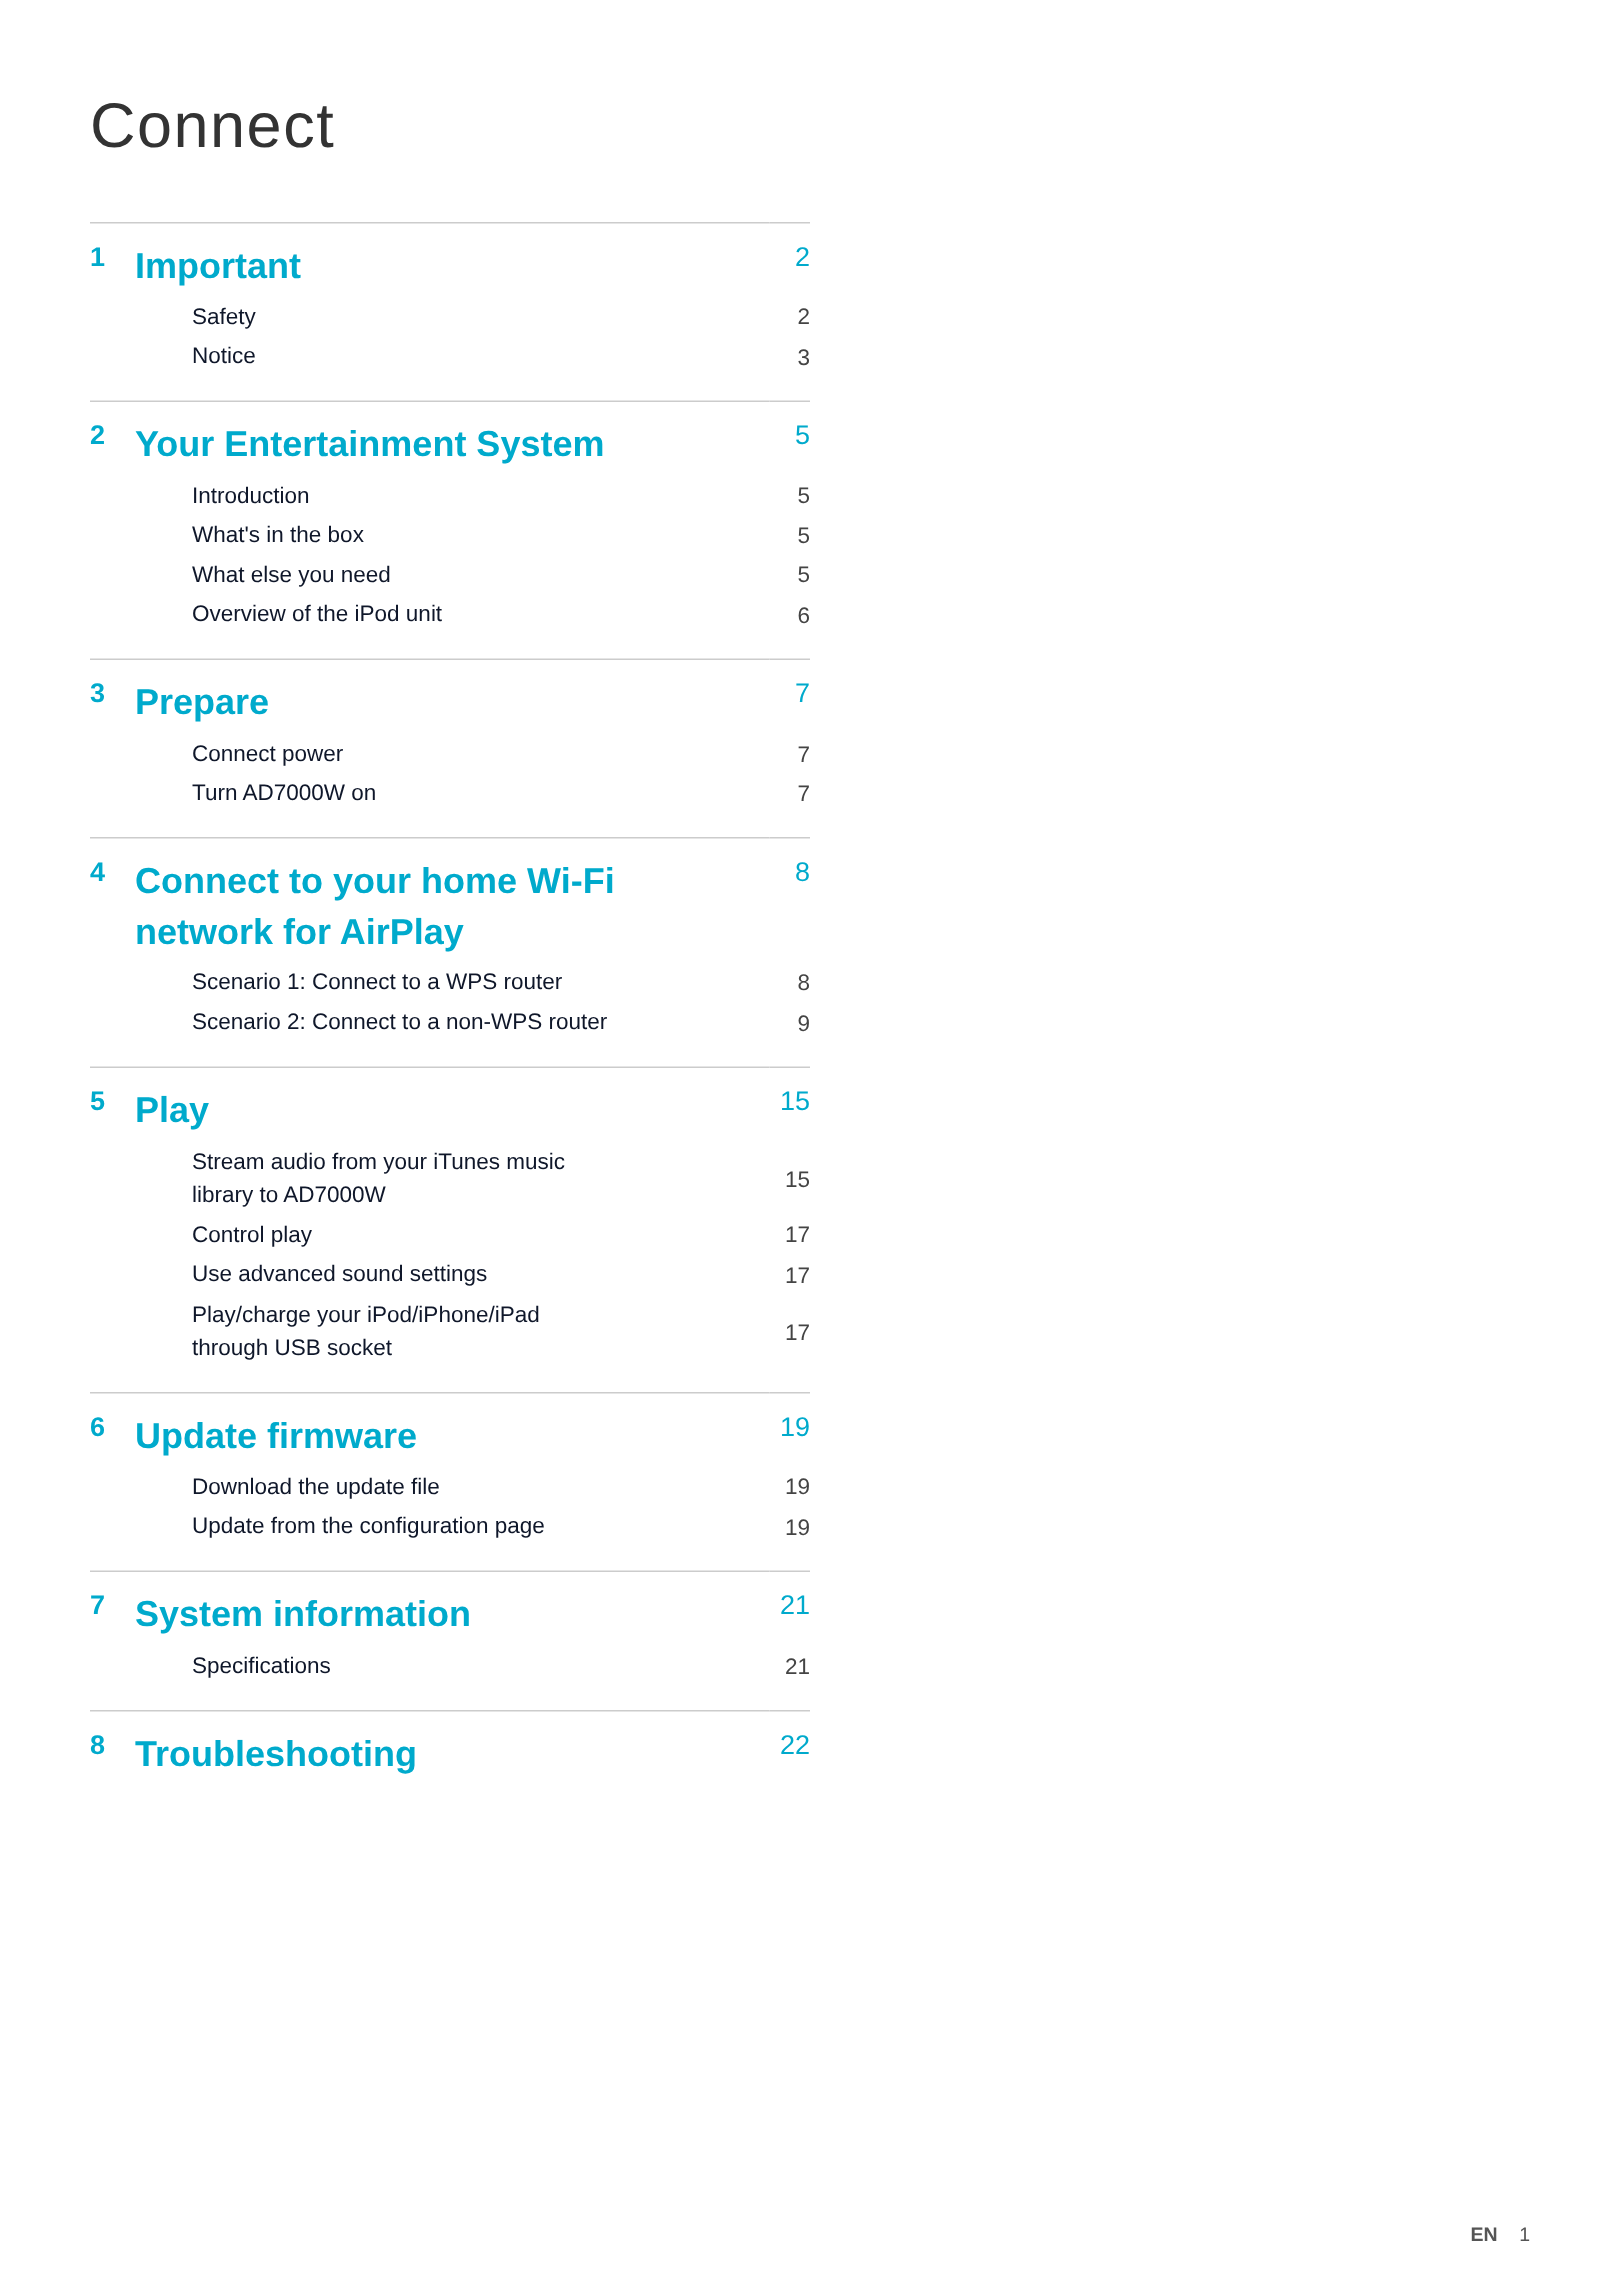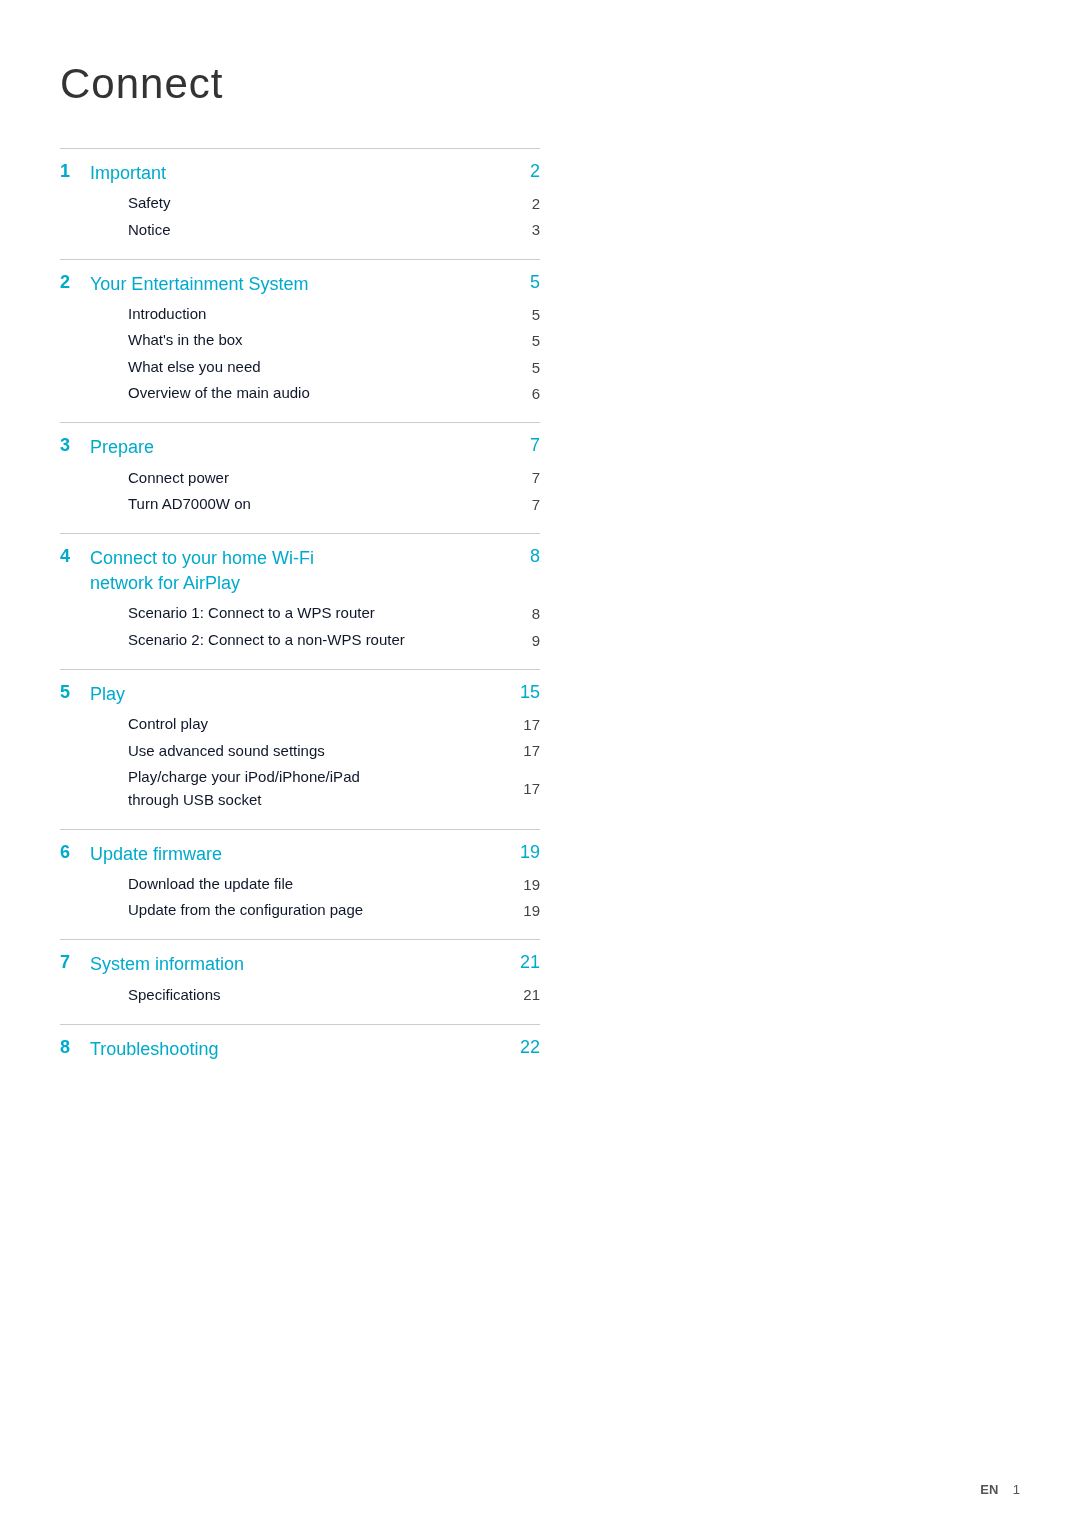--- a/index.html
+++ b/index.html
@@ -95,23 +95,23 @@
       right: 60px;
       font-size: 13px;
       color: #555555;
     }
 
     .footer-lang {
       font-weight: bold;
     }
 
     .multi-line-title {
-      font-size: 18px;
+      font-size: 24px;
       color: #00aacc;
-      font-weight: normal;
+      font-weight: bold;
       line-height: 1.4;
     }
   </style>
 </head>
 <body>
 
 <div class="page">
   <h1 class="page-title">Connect</h1>
 
   <table class="toc-table">
@@ -149,21 +149,21 @@
           <td class="sub-indent"><span class="sub-title">What's in the box</span></td>
           <td class="sub-page">5</td>
         </tr>
         <tr class="sub-rows">
           <td></td>
           <td class="sub-indent"><span class="sub-title">What else you need</span></td>
           <td class="sub-page">5</td>
         </tr>
         <tr class="sub-rows">
           <td></td>
-          <td class="sub-indent"><span class="sub-title">Overview of the main audio</span></td>
+          <td class="sub-indent"><span class="sub-title">Overview of the iPod unit</span></td>
           <td class="sub-page">6</td>
         </tr>
         <tr>
           <td colspan="3" class="section-spacer"></td>
         </tr>
         <tr class="section-row">
           <td class="section-num">3</td>
           <td><span class="multi-line-title">Prepare</span></td>
           <td class="section-page">7</td>
         </tr>
@@ -195,20 +195,25 @@
           <td class="sub-indent"><span class="sub-title">Scenario 2: Connect to a non-WPS router</span></td>
           <td class="sub-page">9</td>
         </tr>
         <tr>
           <td colspan="3" class="section-spacer"></td>
         </tr>
         <tr class="section-row">
           <td class="section-num">5</td>
           <td><span class="multi-line-title">Play</span></td>
           <td class="section-page">15</td>
+        </tr>
+        <tr class="sub-rows">
+          <td></td>
+          <td class="sub-indent"><span class="sub-title">Stream audio from your iTunes music</span><br><span class="sub-title">   library to AD7000W</span></td>
+          <td class="sub-page">15</td>
         </tr>
         <tr class="sub-rows">
           <td></td>
           <td class="sub-indent"><span class="sub-title">Control play</span></td>
           <td class="sub-page">17</td>
         </tr>
         <tr class="sub-rows">
           <td></td>
           <td class="sub-indent"><span class="sub-title">Use advanced sound settings</span></td>
           <td class="sub-page">17</td>

